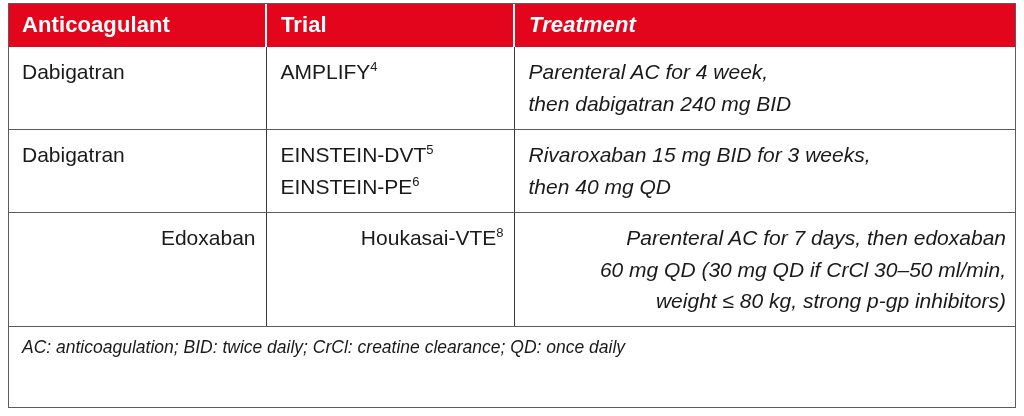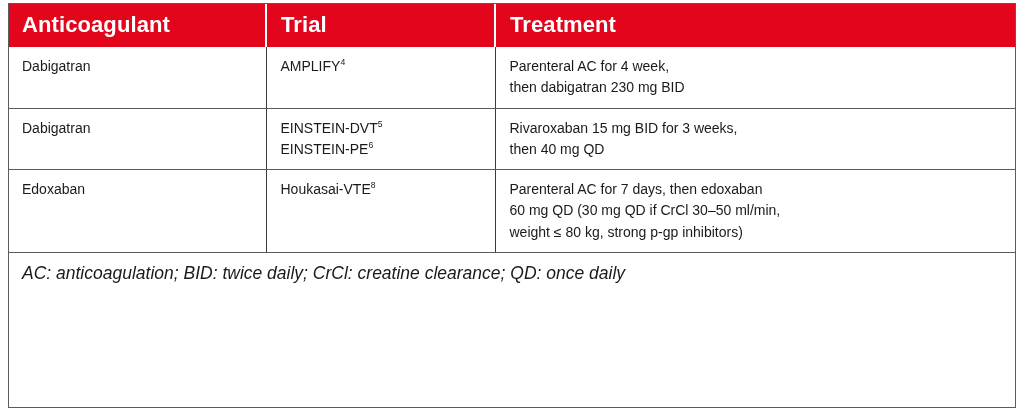--- a/index.html
+++ b/index.html
@@ -46,35 +46,36 @@
     height: 42px;
     box-sizing: border-box;
   }
   thead th.col-trial,
   thead th.col-treat {
     border-left: 2px solid #ffffff;
   }
 
   
   tbody td {
-    font-size: 14px;
+    font-size: 21px;
     line-height: 1.52;
     color: #1a1a1a;
     padding: 9px 10px 9px 14px;
     vertical-align: top;
     border-bottom: 1.5px solid #5c5c5c;
     border-right: none;
     background: #ffffff;
   }
   tbody td.col-trial,
   tbody td.col-treat {
     border-left: 1.5px solid #3a3a3a;
   }
   tbody tr.row-last td {
     border-bottom: 1.5px solid #5c5c5c;
+    text-align: right;
   }
 
   
   tfoot td.footnote {
     font-size: 17.5px;
     font-style: italic;
     color: #1a1a1a;
     padding: 10px 10px 10px 14px;
     border: none;
     background: #ffffff;
@@ -97,22 +98,22 @@
     vertical-align: super;
     line-height: 0;
   }
 
   .line {
     display: block;
     white-space: nowrap;
   }
 
   .col-anti { width: 258px; margin-left: 36px; }
-  .col-trial { width: 229px; }
-  .col-treat { width: auto; }
+  .col-trial { width: 248px; }
+  .col-treat { width: auto; font-style: italic; }
 </style>
 </head>
 <body>
 
 <div class="table-wrap">
   <table class="anticoag-table">
     <thead>
       <tr>
         <th class="col-anti">Anticoagulant</th>
         <th class="col-trial">Trial</th>
@@ -120,21 +121,21 @@
       </tr>
     </thead>
     <tbody>
       <tr>
         <td class="col-anti">Dabigatran</td>
         <td class="col-trial">
           <span class="line"><span>AMPLIFY</span><sup>4</sup></span>
         </td>
         <td class="col-treat">
           <span class="line">Parenteral AC for 4 week,</span>
-          <span class="line">then dabigatran 230 mg BID</span>
+          <span class="line">then dabigatran 240 mg BID</span>
         </td>
       </tr>
       <tr>
         <td class="col-anti">Dabigatran</td>
         <td class="col-trial">
           <span class="line"><span>EINSTEIN-DVT</span><sup>5</sup></span>
           <span class="line"><span>EINSTEIN-PE</span><sup>6</sup></span>
         </td>
         <td class="col-treat">
           <span class="line">Rivaroxaban 15 mg BID for 3 weeks,</span>

